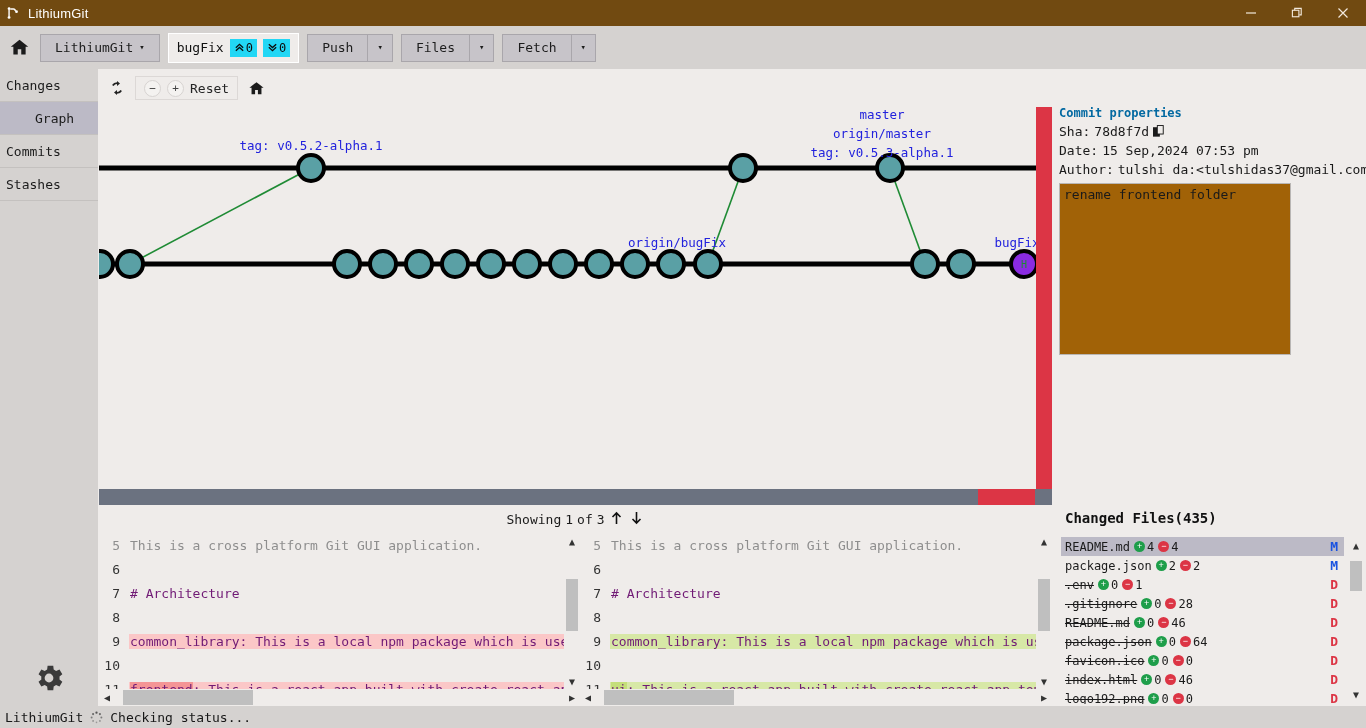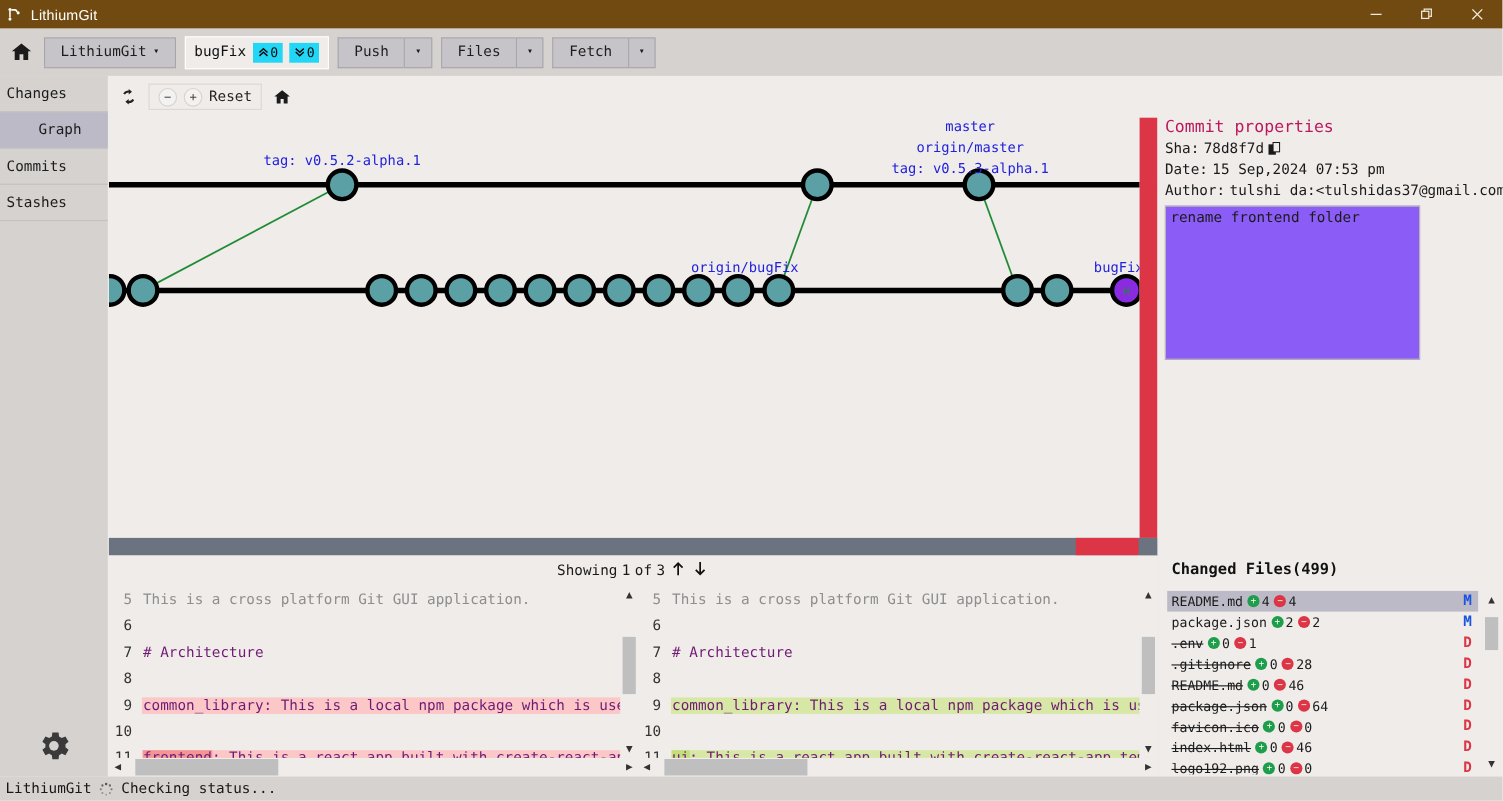--- a/index.html
+++ b/index.html
@@ -100,27 +100,27 @@
     position: absolute; left: 99px; top: 489px; width: 953px; height: 16px; background: #6b7280;
   }
   .graph-hthumb { position: absolute; right: 17px; top: 0; width: 57px; height: 16px; background: #dc3545; }
   .graph-corner { position: absolute; left: 1036px; top: 489px; width: 16px; height: 16px; background: #6b7280; }
 
   
   .props {
     position: absolute; left: 1053px; top: 100px; width: 313px; height: 240px;
     background: #efecea; padding: 6px 8px 0 6px;
   }
-  .props-title { font-size: 15px; font-weight: normal; color: #be185d; margin-bottom: 2px; }
+  .props-title { font-size: 12px; font-weight: bold; color: #0369a1; margin-bottom: 2px; }
   .props-row { font-size: 13px; color: #1a1a1a; line-height: 19px; white-space: nowrap; display: flex; align-items: center; gap: 4px; }
   .props-row .val { color: #1a1a1a; }
   .copy-ic { display: inline-flex; }
   .msg-box {
-    margin-top: 4px; width: 232px; height: 140px; border: 1px solid #b9b6b4;
-    background: #8b5cf6; font-size: 13px; color: #1a1a1a; padding: 3px 4px; overflow: hidden;
+    margin-top: 4px; width: 232px; height: 172px; border: 1px solid #b9b6b4;
+    background: #a16207; font-size: 13px; color: #1a1a1a; padding: 3px 4px; overflow: hidden;
   }
 
   
   .diff-header {
     position: absolute; left: 99px; top: 505px; width: 953px; height: 28px;
     background: #efecea; display: flex; align-items: center; justify-content: center; gap: 4px;
   }
   .diff-header .txt { font-size: 13px; color: #1a1a1a; }
   .nav-arrow { font-size: 14px; color: #111; width: 16px; text-align: center; }
 
@@ -496,21 +496,21 @@
     <div class="hscroll">
       <div class="hs-l">◀</div>
       <div class="hs-track">
         <div class="hs-thumb"></div>
       </div>
       <div class="hs-r">▶</div>
     </div>
   </div>
 
   <div class="cf">
-    <div class="cf-title">Changed Files(499)</div>
+    <div class="cf-title">Changed Files(435)</div>
     <div class="cf-list" id="cf-list">
         <div class="cf-row selected">
           <span class="cf-name">README.md</span>
           <span class="cf-stat">
             <span class="ic-plus">+</span>
             <span class="cf-num">4</span>
           </span>
           <span class="cf-stat">
             <span class="ic-minus">−</span>
             <span class="cf-num">4</span>

